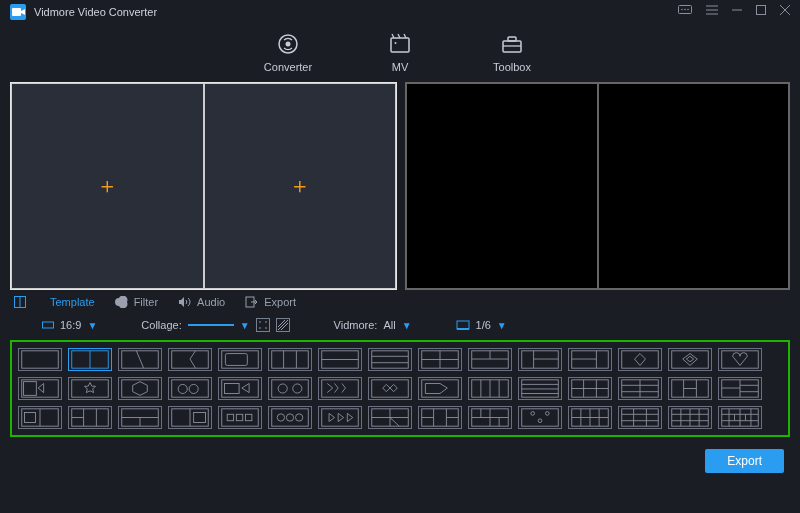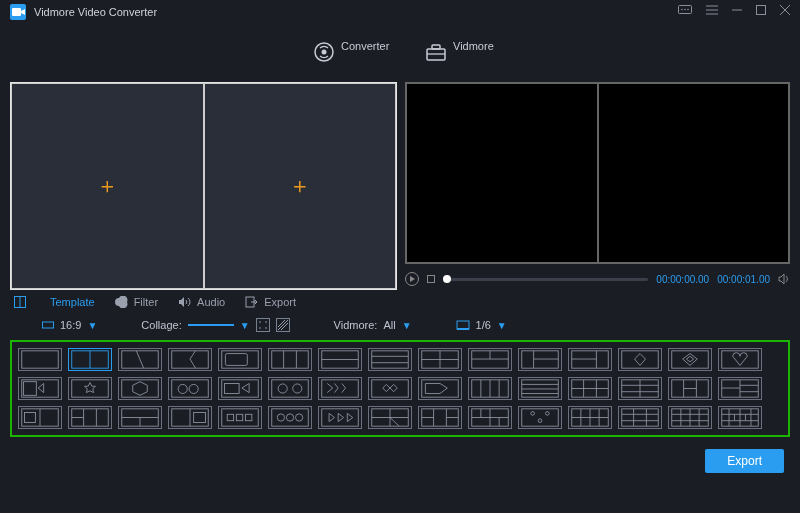--- a/index.html
+++ b/index.html
@@ -3,21 +3,21 @@
 <meta charset="utf-8">
 <style>
   * { box-sizing: border-box; margin: 0; padding: 0; font-family: Arial, sans-serif; }
   body { background: #1a1d24; color: #aab; width: 800px; height: 513px; overflow: hidden; font-size: 11px; }
   .titlebar { display: flex; align-items: center; height: 24px; padding: 12px 10px; }
   .logo { width: 16px; height: 16px; background: #2b9df0; border-radius: 2px; margin-right: 8px; display:flex; align-items:center; justify-content:center; }
   .title { color: #cfd3dc; font-size: 11px; flex:1; }
   .winbtns { display:flex; gap:14px; color:#8a8f9c; }
   .winbtn { cursor:pointer; }
   .tabs { display:flex; justify-content:center; gap:48px; height:56px; align-items:center; }
-  .tab { display:flex; flex-direction:row; align-items:flex-start; gap:5px; color:#c7cbd6; cursor:pointer; width:64px; }
+  .tab { display:flex; flex-direction:column; align-items:center; gap:5px; color:#c7cbd6; cursor:pointer; width:64px; }
   .tab.active { color:#2b9df0; }
   .tabicon { width:24px; height:24px; display:flex; align-items:center; justify-content:center; }
   .tabicon svg { width:24px; height:24px; }
   .tabwrap { position:relative; }
   .tabwrap.highlighted { border:2.5px solid #1db300; }
   .tablabel { font-size:11px; }
   .workspace { display:flex; gap:8px; padding:2px 10px 0 10px; height:210px; }
   .leftcanvas { flex:1; border:1px solid #e7e7e7; display:flex; }
   .cell { flex:1; border:1px solid #ccc; background:#2a2e38; display:flex; align-items:center; justify-content:center; }
   .plus { color:#ed9a1e; font-size:22px; font-weight:200; }
@@ -103,61 +103,52 @@
           <path d="M8 8 A6 6 0 0 1 16 8" fill="none" stroke="#c7cbd6" stroke-width="1.3"></path>
           <path d="M16 16 A6 6 0 0 1 8 16" fill="none" stroke="#c7cbd6" stroke-width="1.3"></path>
           <circle cx="12" cy="12" r="2.5" fill="#c7cbd6"></circle>
         </svg>
     </div>
     <div class="tablabel">Converter</div>
   </div>
   <div class="tab">
     <div class="tabicon">
       <svg viewBox="0 0 24 24">
+          <rect x="3" y="6" width="18" height="14" rx="1" fill="none" stroke="#c7cbd6" stroke-width="1.5"></rect>
+          <path d="M6 6 L4 2 M12 6 L10 2 M18 6 L16 2" stroke="#c7cbd6" stroke-width="1.3"></path>
+          <circle cx="7.5" cy="11" r="1" fill="#c7cbd6"></circle>
+        </svg>
+    </div>
+    <div class="tablabel">MV</div>
+  </div>
+  <div class="tab">
+    <div class="tabicon">
+      <svg viewBox="0 0 24 24">
           <rect x="3" y="9" width="18" height="11" rx="1" fill="none" stroke="#c7cbd6" stroke-width="1.5"></rect>
           <rect x="8" y="5" width="8" height="4" rx="1" fill="none" stroke="#c7cbd6" stroke-width="1.5"></rect>
           <line x1="3" y1="14" x2="21" y2="14" stroke="#c7cbd6" stroke-width="1.3"></line>
         </svg>
     </div>
-    <div class="tablabel">Vidmore</div>
+    <div class="tablabel">Toolbox</div>
   </div>
 </div>
 
 <div class="workspace">
   <div class="leftcanvas">
     <div class="cell">
         <span class="plus">＋</span>
       </div>
     <div class="cell">
         <span class="plus">＋</span>
       </div>
   </div>
   <div class="rightpreview">
     <div class="previewgrid">
       <div class="previewcell"></div>
       <div class="previewcell"></div>
-    </div>
-    <div class="playbar">
-      <div class="playbtn">
-        <svg width="6" height="6" viewBox="0 0 6 6">
-            <path d="M1 0 L6 3 L1 6 Z" fill="#888"></path>
-          </svg>
-      </div>
-      <div class="stopbtn"></div>
-      <div class="seek">
-          <div class="seekdot"></div>
-        </div>
-      <span class="time">00:00:00.00</span>
-      <span class="time">00:00:01.00</span>
-      <span class="vol">
-        <svg width="12" height="12" viewBox="0 0 12 12">
-            <path d="M1 4 L3 4 L6 1 L6 11 L3 8 L1 8 Z" fill="none" stroke="#888"></path>
-            <path d="M8 3 A4 4 0 0 1 8 9" fill="none" stroke="#888"></path>
-          </svg>
-      </span>
     </div>
   </div>
 </div>
 
 <div class="lefttabs">
   <div class="lt active">
     <svg width="12" height="12" viewBox="0 0 12 12">
         <rect x="0.5" y="0.5" width="11" height="11" fill="none" stroke="#2b9df0"></rect>
         <line x1="6" y1="0" x2="6" y2="12" stroke="#2b9df0"></line>
       </svg>

